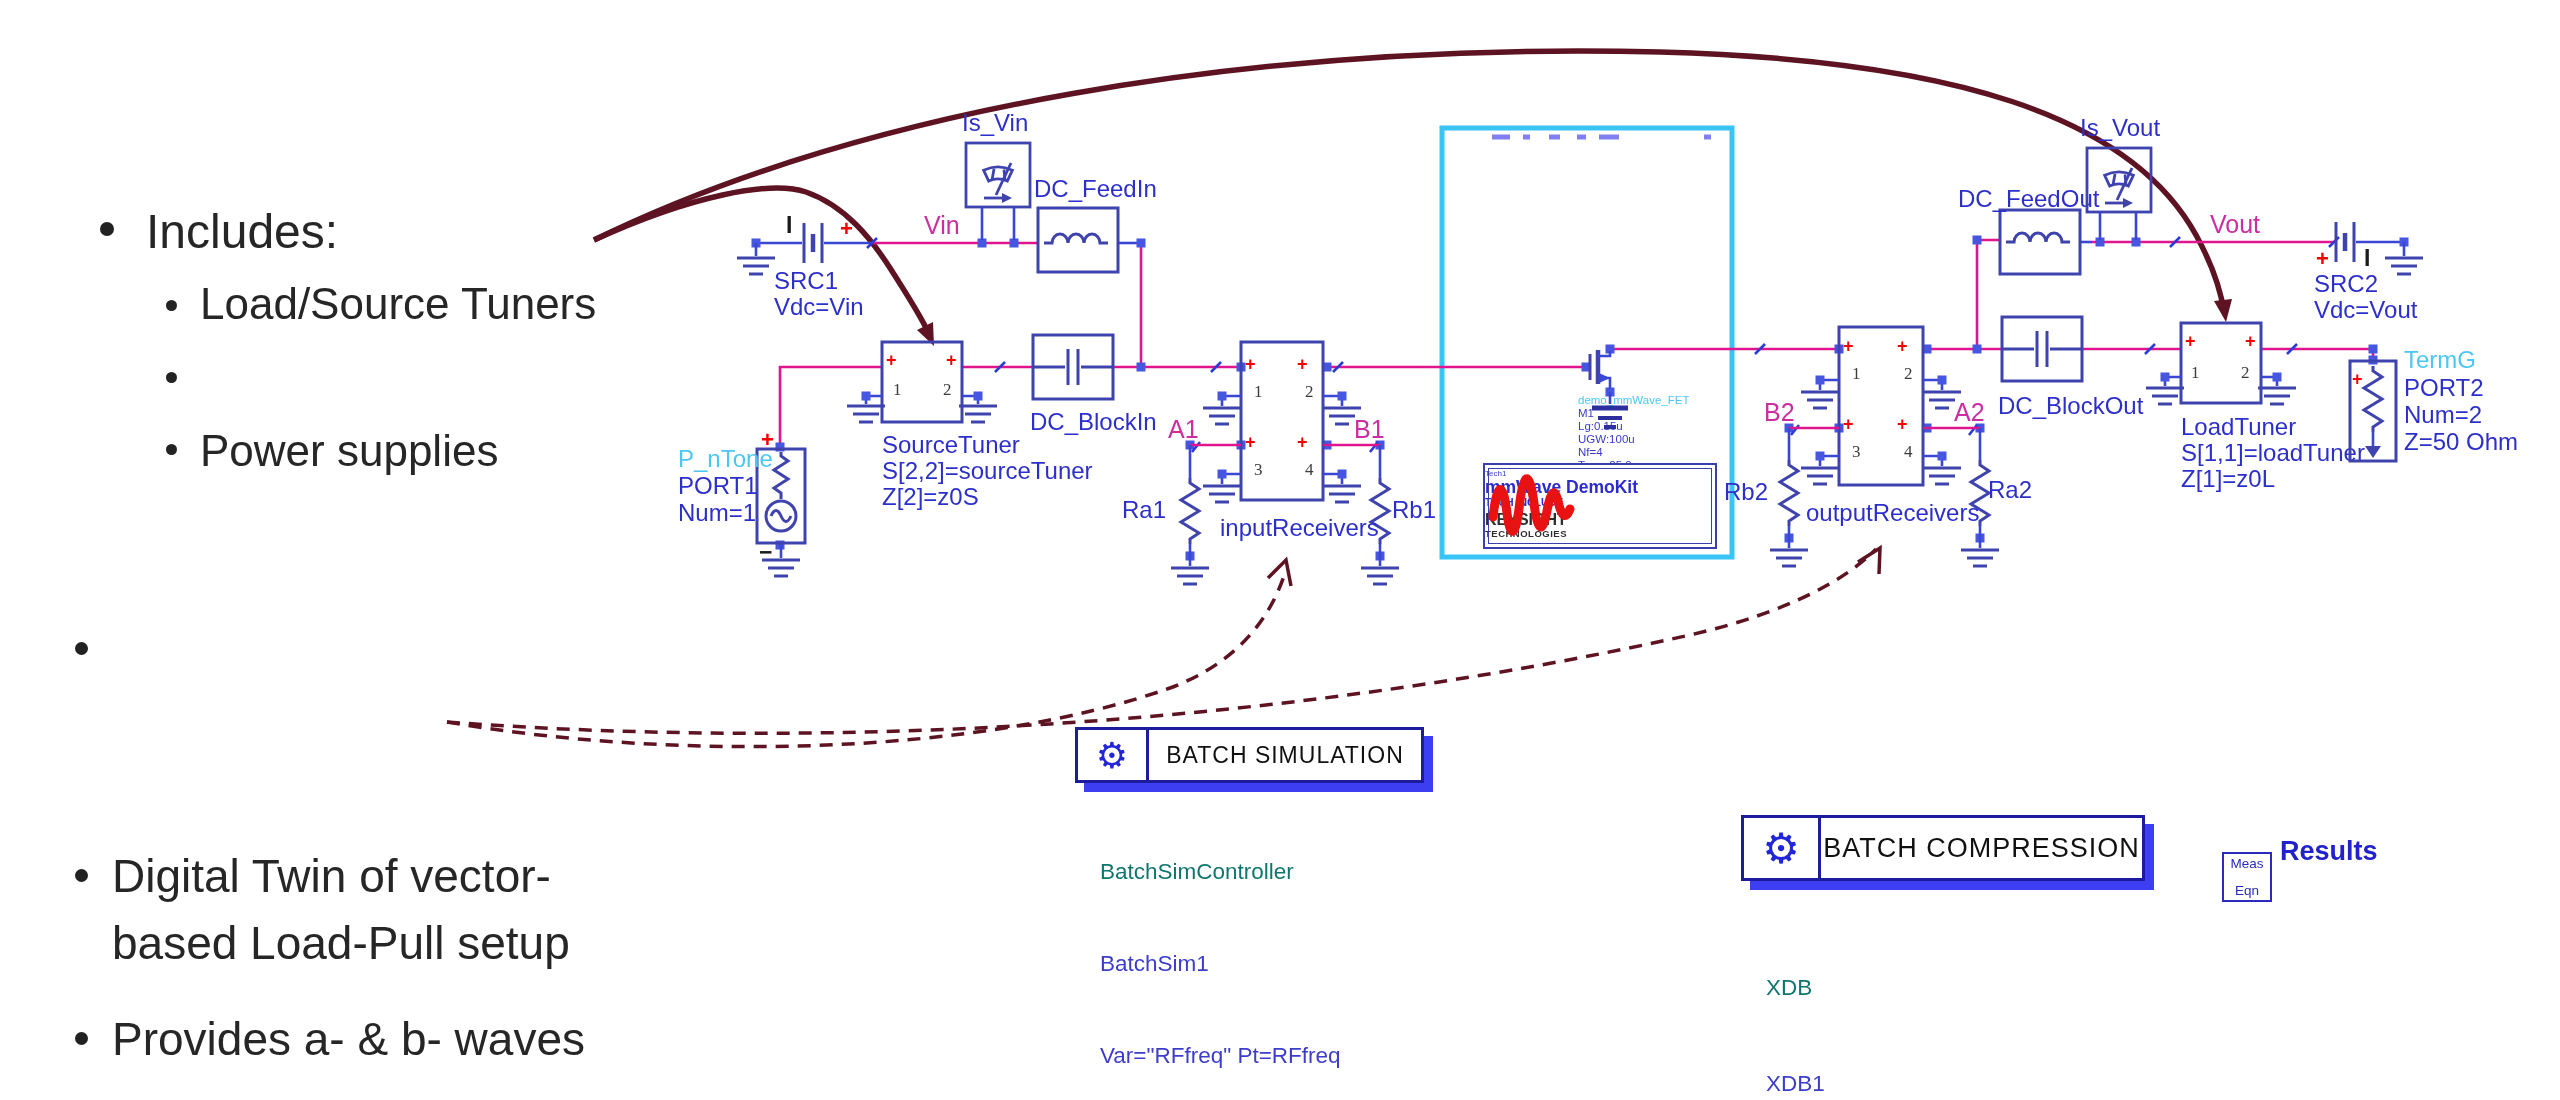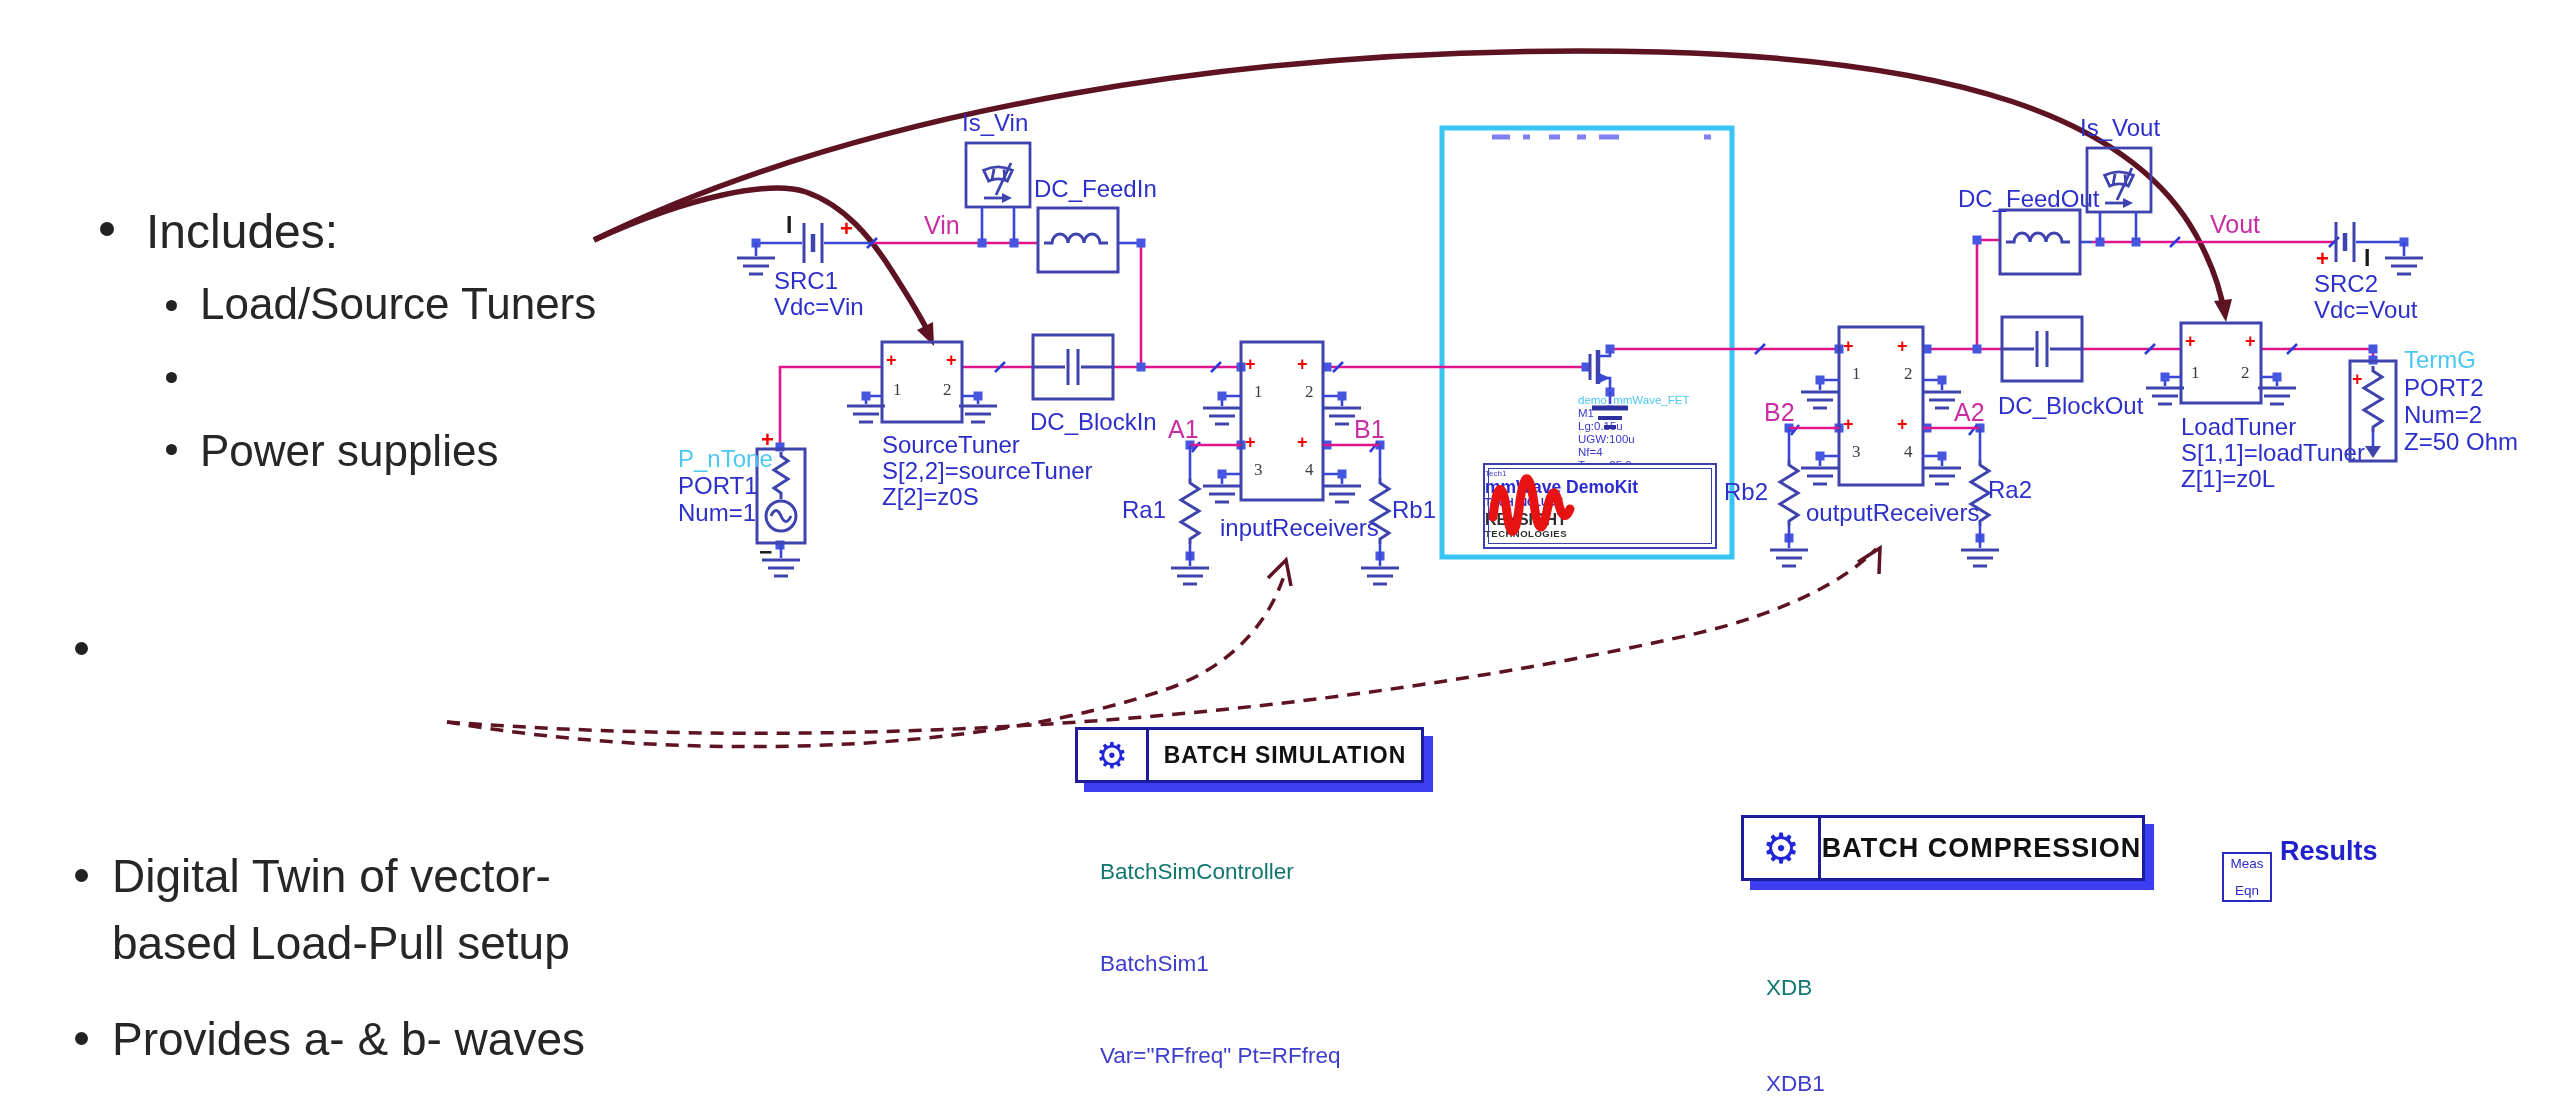--- a/index.html
+++ b/index.html
@@ -35,21 +35,21 @@
   .maroon{stroke:#5e1322;fill:none;}
   .maroon-f{fill:#5e1322;stroke:none;}
   .dut{stroke:#38c4f4;stroke-width:5;fill:none;}
 
   
   .simbox{position:absolute;background:#fff;border:3px solid #1c1c9c;display:flex;align-items:stretch;
           box-shadow:9px 9px 0 #3d3df2;}
   .simbox .icon-cell{display:flex;align-items:center;justify-content:center;border-right:3px solid #1c1c9c;}
   .simbox .icon-cell span{font-family:"DejaVu Sans",sans-serif;color:#2326d8;}
   .simbox .label-cell{flex:1;display:flex;align-items:center;justify-content:center;
-                      color:#111;font-weight:bold;letter-spacing:1px;}
+                      color:#111;font-weight:normal;letter-spacing:1px;}
   .simtext{position:absolute;color:#3d3ccc;font-size:22.5px;line-height:30.8px;white-space:pre;}
   .simtext .cy{color:#0f766e;}
 
   .measbox{position:absolute;border:2.5px solid #2a2ac0;background:#fff;display:flex;flex-direction:column;
            align-items:center;justify-content:center;color:#2a2ac0;font-size:13.5px;line-height:15px;}
   .results-label{position:absolute;color:#2222cc;font-size:27px;font-weight:bold;}
 
   
   .logo{position:absolute;left:1467px;top:463px;width:230px;height:82px;background:#fff;
         border:2px solid #3a3fae;outline:1px solid #3a3fae;outline-offset:-6px;display:flex;margin-left:16px;}

